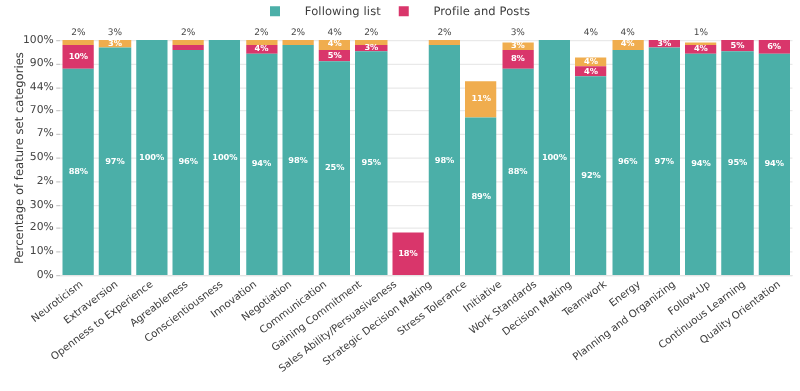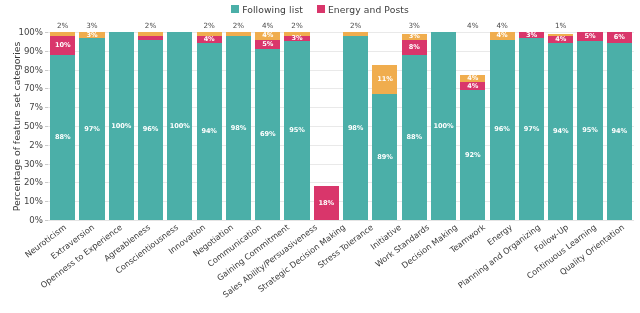--- a/index.html
+++ b/index.html
@@ -21,21 +21,21 @@
   .legend {
     position: absolute;
     left: 0; top: 2px;
     width: 640px;
     display: flex;
     justify-content: center;
     align-items: center;
     gap: 14px;
     height: 14px;
   }
-  .legend-item { display: flex; align-items: center; gap: 3px; }
+  .legend-item { display: flex; align-items: center; gap: 20px; }
   .legend-swatch { width: 8px; height: 8px; display: inline-block; }
   .legend-label {
     font-size: 9.2px;
     color: #3c3c3c;
     white-space: nowrap;
     letter-spacing: 0.1px;
   }
 
   
   .y-axis-title {
@@ -166,21 +166,21 @@
 
 <div id="chart-root">
 
   <div class="legend">
     <div class="legend-item">
       <span class="legend-swatch" style="background: rgb(75, 175, 168);"></span>
       <span class="legend-label">Following list</span>
     </div>
     <div class="legend-item">
       <span class="legend-swatch" style="background: rgb(217, 54, 107);"></span>
-      <span class="legend-label">Energy and Posts</span>
+      <span class="legend-label">Profile and Posts</span>
     </div>
   </div>
 
   <div class="y-axis-title">Percentage of feature set categories</div>
 
   <div class="plot-area">
     <div id="gridlines">
         <div class="gridline" style="top: 188px;">
           <span class="ytick-label">0%</span>
           <span class="ytick-mark"></span>
@@ -207,21 +207,21 @@
         </div>
         <div class="gridline" style="top: 75.2px;">
           <span class="ytick-label">7%</span>
           <span class="ytick-mark"></span>
         </div>
         <div class="gridline" style="top: 56.4px;">
           <span class="ytick-label">70%</span>
           <span class="ytick-mark"></span>
         </div>
         <div class="gridline" style="top: 37.6px;">
-          <span class="ytick-label">80%</span>
+          <span class="ytick-label">44%</span>
           <span class="ytick-mark"></span>
         </div>
         <div class="gridline" style="top: 18.8px;">
           <span class="ytick-label">90%</span>
           <span class="ytick-mark"></span>
         </div>
         <div class="gridline" style="top: 0px;">
           <span class="ytick-label">100%</span>
           <span class="ytick-mark"></span>
         </div>
@@ -282,21 +282,21 @@
           <span class="top-label">2%</span>
         </div>
         <div class="bar-col">
           <div class="seg" style="height: 7.52px; background: rgb(240, 173, 78);">
             <span class="seg-label">4%</span>
           </div>
           <div class="seg" style="height: 9.4px; background: rgb(217, 54, 107);">
             <span class="seg-label">5%</span>
           </div>
           <div class="seg" style="height: 171.08px; background: rgb(75, 175, 168);">
-            <span class="seg-label">69%</span>
+            <span class="seg-label">25%</span>
           </div>
           <span class="top-label">4%</span>
         </div>
         <div class="bar-col">
           <div class="seg" style="height: 3.76px; background: rgb(240, 173, 78);"></div>
           <div class="seg" style="height: 5.64px; background: rgb(217, 54, 107);">
             <span class="seg-label">3%</span>
           </div>
           <div class="seg" style="height: 178.6px; background: rgb(75, 175, 168);">
             <span class="seg-label">95%</span>
@@ -340,21 +340,21 @@
             <span class="seg-label">100%</span>
           </div>
         </div>
         <div class="bar-col">
           <div class="seg" style="height: 7.52px; background: rgb(240, 173, 78);">
             <span class="seg-label">4%</span>
           </div>
           <div class="seg" style="height: 7.52px; background: rgb(217, 54, 107);">
             <span class="seg-label">4%</span>
           </div>
-          <div class="seg" style="height: 130px; background: rgb(75, 175, 168);">
+          <div class="seg" style="height: 159px; background: rgb(75, 175, 168);">
             <span class="seg-label">92%</span>
           </div>
           <span class="top-label">4%</span>
         </div>
         <div class="bar-col">
           <div class="seg" style="height: 7.52px; background: rgb(240, 173, 78);">
             <span class="seg-label">4%</span>
           </div>
           <div class="seg" style="height: 180.48px; background: rgb(75, 175, 168);">
             <span class="seg-label">96%</span>

